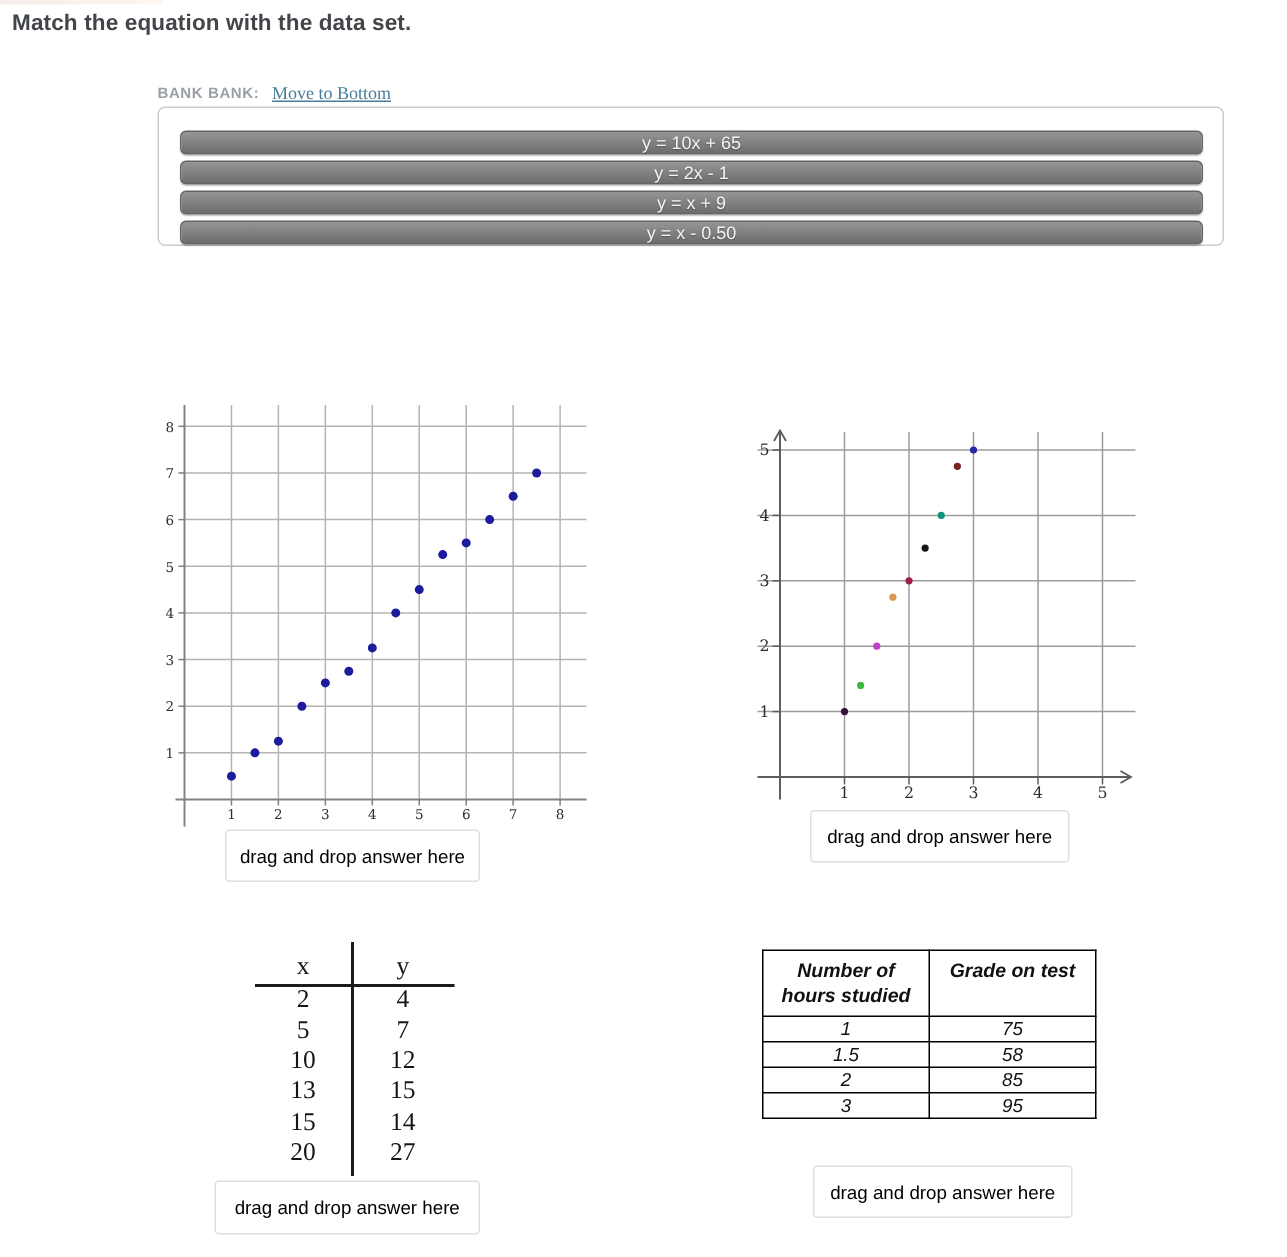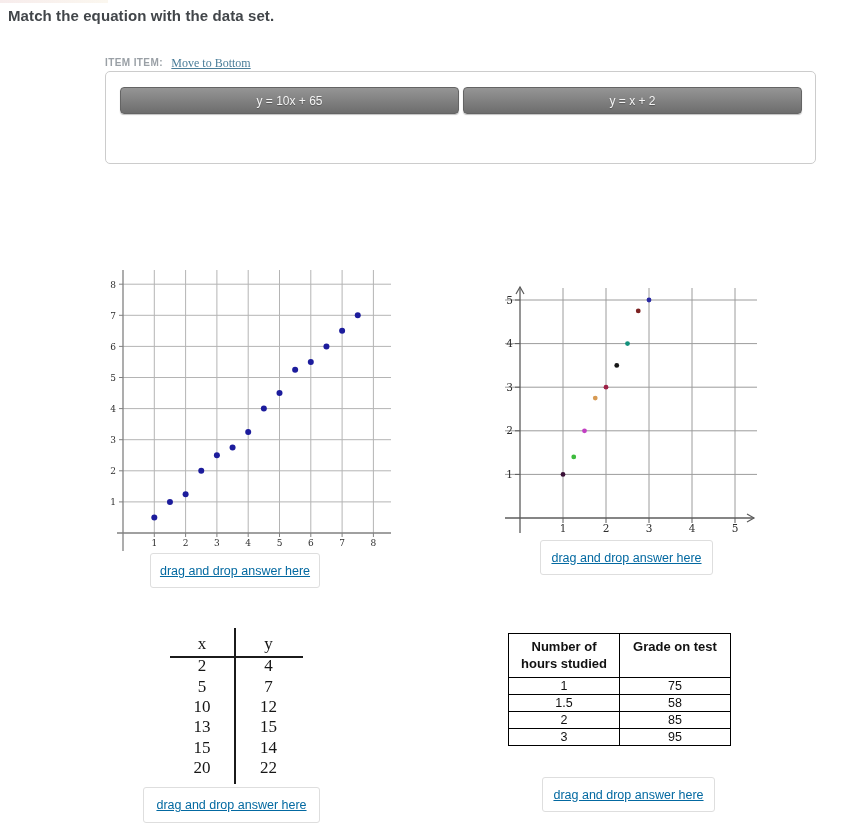--- a/index.html
+++ b/index.html
@@ -14,78 +14,80 @@
     position:absolute; left:8px; top:7px; font-size:15px; font-weight:bold;
     color:#42464a; letter-spacing:.1px;text-align:center;
   }
   .bank-label-row { position:absolute; left:105px; top:53px; white-space:nowrap; }
   .bank-label { font-size:10px; font-weight:bold; color:#9aa0a6; letter-spacing:.4px; vertical-align:1px; }
   .bank-link { font-size:12px; color:#4a7d99; text-decoration:underline; margin-left:4px; cursor:pointer;font-family:Liberation Serif, serif; }
   .bank-box {
     position:absolute; left:105px; top:71px; width:711px; height:93px;
     border:1px solid #cccccc; border-radius:5px; background:#fff;
   }
-  .bank-items { display:flex; gap:4px; padding:15px 13px 0 14px; }
+  .bank-items { display:flex; gap:4px; padding:15px 13px 0 14px;flex-direction:column; }
   .bank-btn {
     flex:1 1 0; height:27px; border-radius:4px; border:1px solid #646464;
     background:linear-gradient(#959595,#6d6d6d);
     color:#f5f5f5; font-size:12px; display:flex; align-items:center; justify-content:center;
     cursor:move; box-shadow:0 1px 1px rgba(0,0,0,.25); text-shadow:0 1px 1px rgba(0,0,0,.3);
   }
   svg.scatter { position:absolute; overflow:visible; }
   #chart-left  { left:108px; top:267px; }
   #chart-right { left:505px; top:283px; }
   .dropzone {
     position:absolute; border:1px solid #dedede; border-radius:3px; background:#fff;
     display:flex; align-items:center; justify-content:center;
-    color:#0369a1; font-size:12.5px;text-decoration:underline;
+    color:#000000; font-size:12.5px;
   }
   #dz-1 { left:150px; top:553px; width:170px; height:35px; }
   #dz-2 { left:540px; top:540px; width:173px; height:35px; }
   #dz-3 { left:143px; top:787px; width:177px; height:36px; }
   #dz-4 { left:542px; top:777px; width:173px; height:35px; }
   
   .xy-table {
     position:absolute; left:170px; top:628px; width:133px; height:156px;
     font-family:"Liberation Serif", serif; font-size:17px; color:#161616;
   }
   .xy-vline { position:absolute; left:64px; top:0; width:2px; height:156px; background:#1b1b1b; }
   .xy-underline { position:absolute; left:0; top:28px; width:133px; height:2px; background:#1b1b1b; }
   .xy-row { display:flex; height:20.4px; align-items:center; }
   .xy-row.hdr { height:28px; align-items:flex-end; padding-bottom:2px; }
   .xy-row span { display:block; text-align:center; }
   .xy-row span:first-child { width:64px; }
   .xy-row span:last-child  { width:69px; }
   
   .grade-table {
     position:absolute; left:508px; top:633px; width:223px;
-    border-collapse:collapse; table-layout:fixed;
+    border-collapse:collapse; table-layout:fixed;font-style:italic;
   }
   .grade-table th, .grade-table td {
     border:1.5px solid #000; text-align:center; color:#111; background:#fff;
   }
   .grade-table th { font-size:13px; font-weight:bold; height:44px; padding:2px 8px; line-height:1.3; vertical-align:top; padding-top:5px; }
   .grade-table td { font-size:12.5px; height:17px; padding:0 2px; font-weight:normal; }
 </style>
 </head>
 <body>
 
 <div class="artifact-strip"></div>
 
 <div class="page-title">Match the equation with the data set.</div>
 
 <div class="bank-label-row">
-  <span class="bank-label">ITEM ITEM:</span>
+  <span class="bank-label">BANK BANK:</span>
   <a class="bank-link">Move to Bottom</a>
 </div>
 
 <div class="bank-box">
   <div class="bank-items">
     <div class="bank-btn">y = 10x + 65</div>
-    <div class="bank-btn">y = x + 2</div>
+    <div class="bank-btn">y = 2x - 1</div>
+    <div class="bank-btn">y = x + 9</div>
+    <div class="bank-btn">y = x - 0.50</div>
   </div>
 </div>
 
 <svg id="chart-left" class="scatter" width="290" height="290">
     <line x1="46.3" y1="3" x2="46.3" y2="266" stroke="#b4b4b4" stroke-width="1"></line>
     <line x1="77.6" y1="3" x2="77.6" y2="266" stroke="#b4b4b4" stroke-width="1"></line>
     <line x1="108.9" y1="3" x2="108.9" y2="266" stroke="#b4b4b4" stroke-width="1"></line>
     <line x1="140.2" y1="3" x2="140.2" y2="266" stroke="#b4b4b4" stroke-width="1"></line>
     <line x1="171.5" y1="3" x2="171.5" y2="266" stroke="#b4b4b4" stroke-width="1"></line>
     <line x1="202.8" y1="3" x2="202.8" y2="266" stroke="#b4b4b4" stroke-width="1"></line>
@@ -224,21 +226,21 @@
       <div class="xy-row">
         <span>13</span>
         <span>15</span>
       </div>
       <div class="xy-row">
         <span>15</span>
         <span>14</span>
       </div>
       <div class="xy-row">
         <span>20</span>
-        <span>22</span>
+        <span>27</span>
       </div>
     </div>
 </div>
 <div class="dropzone" id="dz-3">
   <span>drag and drop answer here</span>
 </div>
 
 <table class="grade-table">
   <thead>
     <tr>

